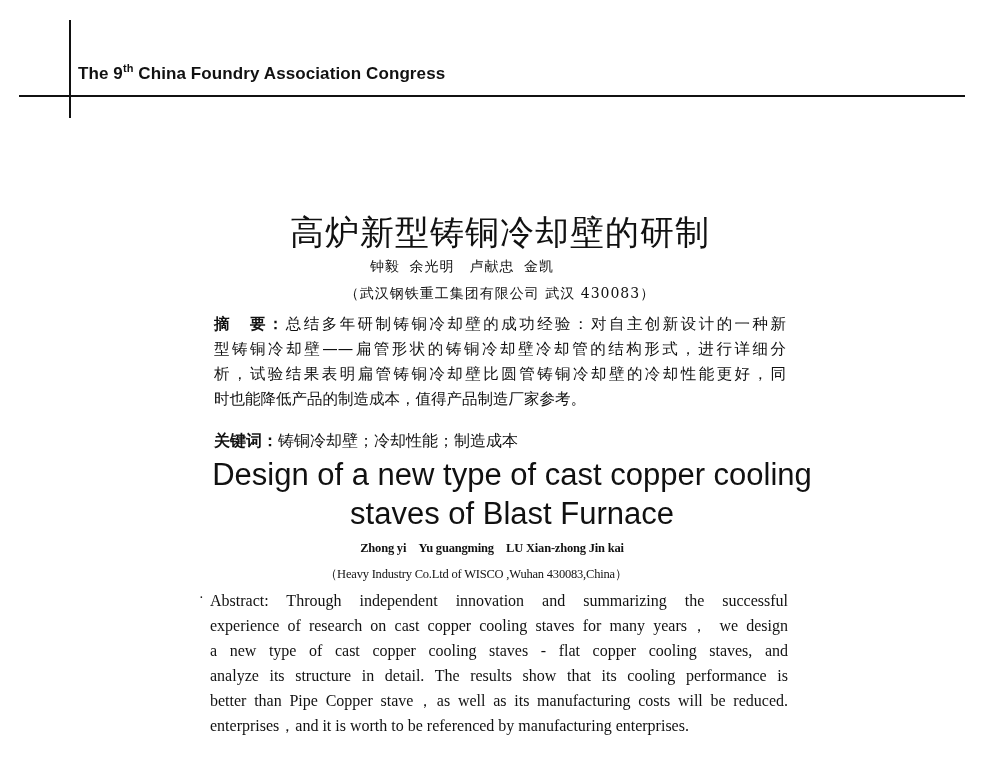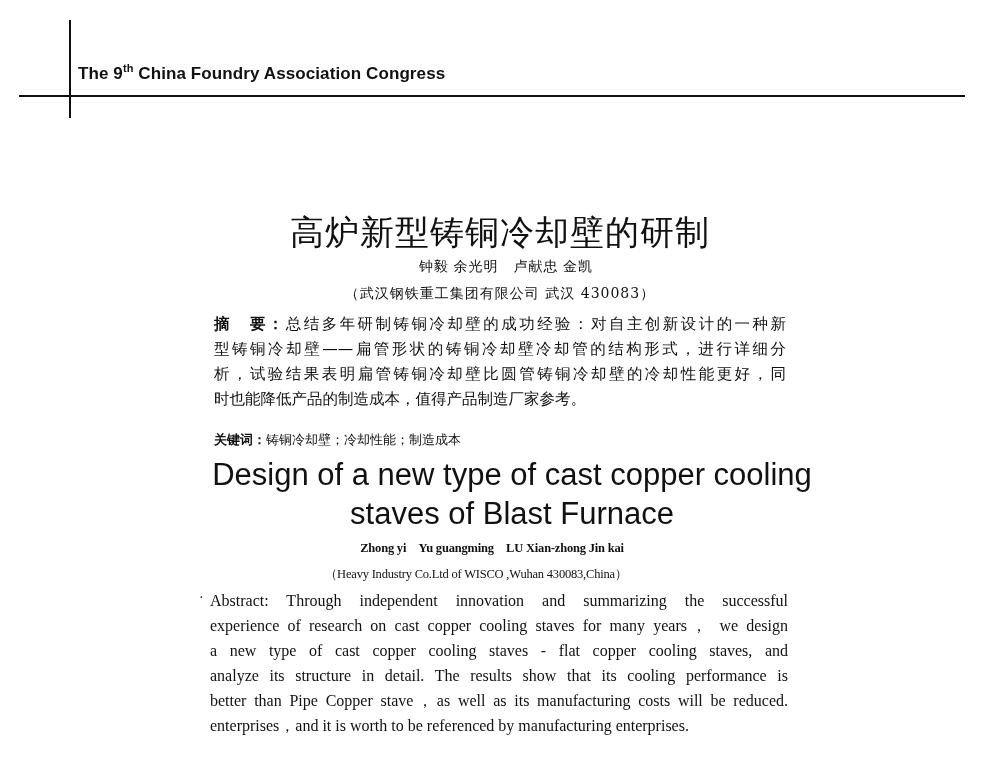--- a/index.html
+++ b/index.html
@@ -2,27 +2,27 @@
 <html><head>
 <meta charset="utf-8">
 <style>
   html, body { margin: 0; padding: 0; background: #ffffff; }
   body { width: 1000px; height: 760px; position: relative; overflow: hidden; color: #111; }
   .vrule { position: absolute; left: 69px; top: 20px; width: 2px; height: 98px; background: #111; }
   .hrule { position: absolute; left: 19px; top: 95px; width: 946px; height: 2px; background: #111; }
   .conf { position: absolute; left: 78px; top: 64px; font-family: "Liberation Sans", sans-serif; font-weight: bold; font-size: 17px; letter-spacing: 0.1px; }
   .conf sup { font-size: 11px; vertical-align: 7px; line-height: 0; }
   .zh-title { position: absolute; left: 0; width: 1000px; top: 210px; text-align: center; font-family: "DejaVu Sans", sans-serif; font-size: 34px; font-weight: normal; letter-spacing: 1px; }
-  .zh-authors { position: absolute; left: 0; width: 924px; top: 258px; text-align: center; font-family: Liberation Serif, serif; font-size: 14px; letter-spacing: 1px; padding-left: 44px; }
+  .zh-authors { position: absolute; left: 0; width: 924px; top: 258px; text-align: center; font-family: Liberation Mono, monospace; font-size: 14px; letter-spacing: 1px; }
   .zh-affil { position: absolute; left: 0; width: 1000px; top: 285px; text-align: center; font-family: "DejaVu Serif", serif; font-size: 14px; letter-spacing: 1px; }
   .zh-abstract { position: absolute; left: 214px; width: 572px; top: 312px; font-family: "DejaVu Sans", sans-serif; font-size: 15.5px; line-height: 25px; text-align: justify; }
   .zh-abstract .line { display: block; white-space: nowrap; text-align-last: justify; }
   .zh-abstract .line.last { text-align-last: left; }
   .zh-abstract b { font-weight: bold; }
-  .zh-keywords { position: absolute; left: 214px; top: 431px; font-family: "DejaVu Sans", sans-serif; font-size: 13px; }
+  .zh-keywords { position: absolute; left: 214px; top: 431px; font-family: "DejaVu Sans", sans-serif; font-size: 16px; }
   .en-title { position: absolute; left: 12px; width: 1000px; top: 455px; text-align: center; font-family: Liberation Sans, sans-serif; font-size: 31px; line-height: 39px; }
   .en-authors { position: absolute; left: 0; width: 984px; top: 540px; text-align: center; font-family: "Liberation Serif", serif; font-size: 12.5px; font-weight: bold; letter-spacing: -0.2px; }
   .en-affil { position: absolute; left: 0; width: 952px; top: 566px; text-align: center; font-family: "Liberation Serif", serif; font-size: 12.5px; letter-spacing: -0.2px; }
   .bullet { position: absolute; left: 199px; top: 590px; font-family: "Liberation Serif", serif; font-size: 14px; }
   .en-abstract { position: absolute; left: 210px; width: 578px; top: 588px; font-family: "Liberation Serif", serif; font-size: 16px; line-height: 25px; }
   .en-abstract .line { display: block; white-space: nowrap; text-align: justify; text-align-last: justify; }
   .en-abstract .line.last { text-align-last: left; }
   .en-abstract b { font-weight: normal; }
 </style>
 </head>

